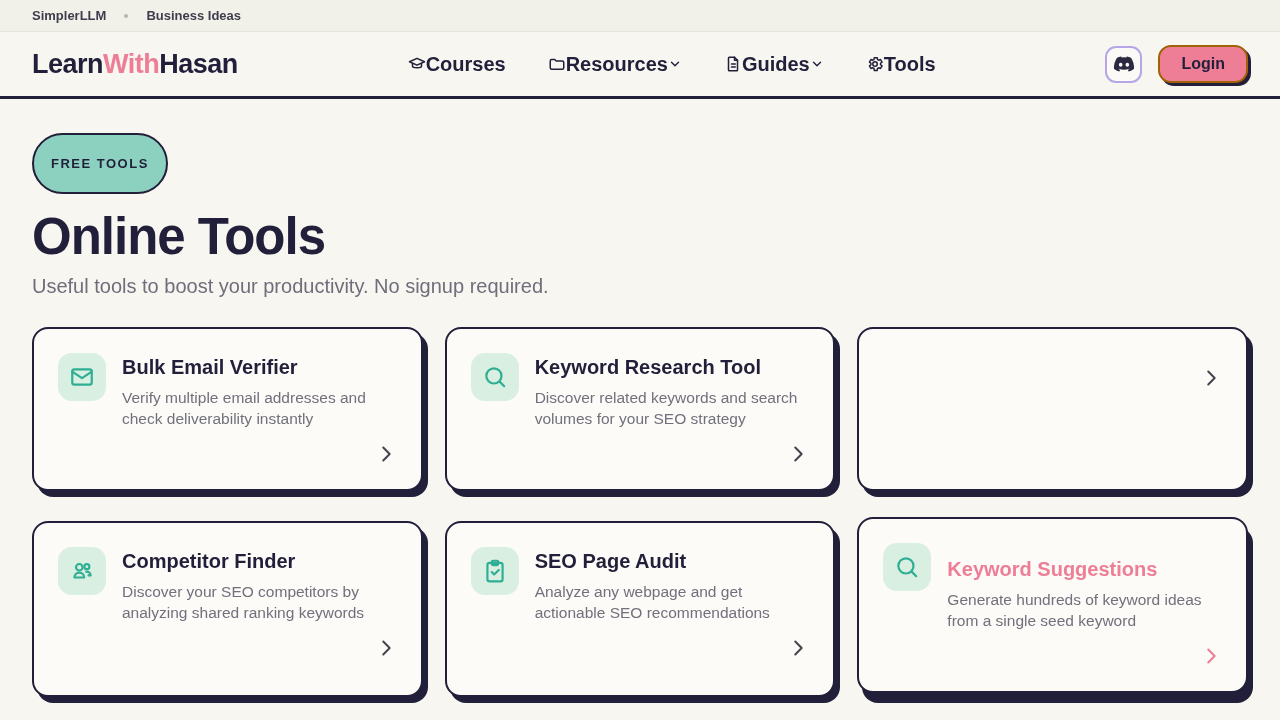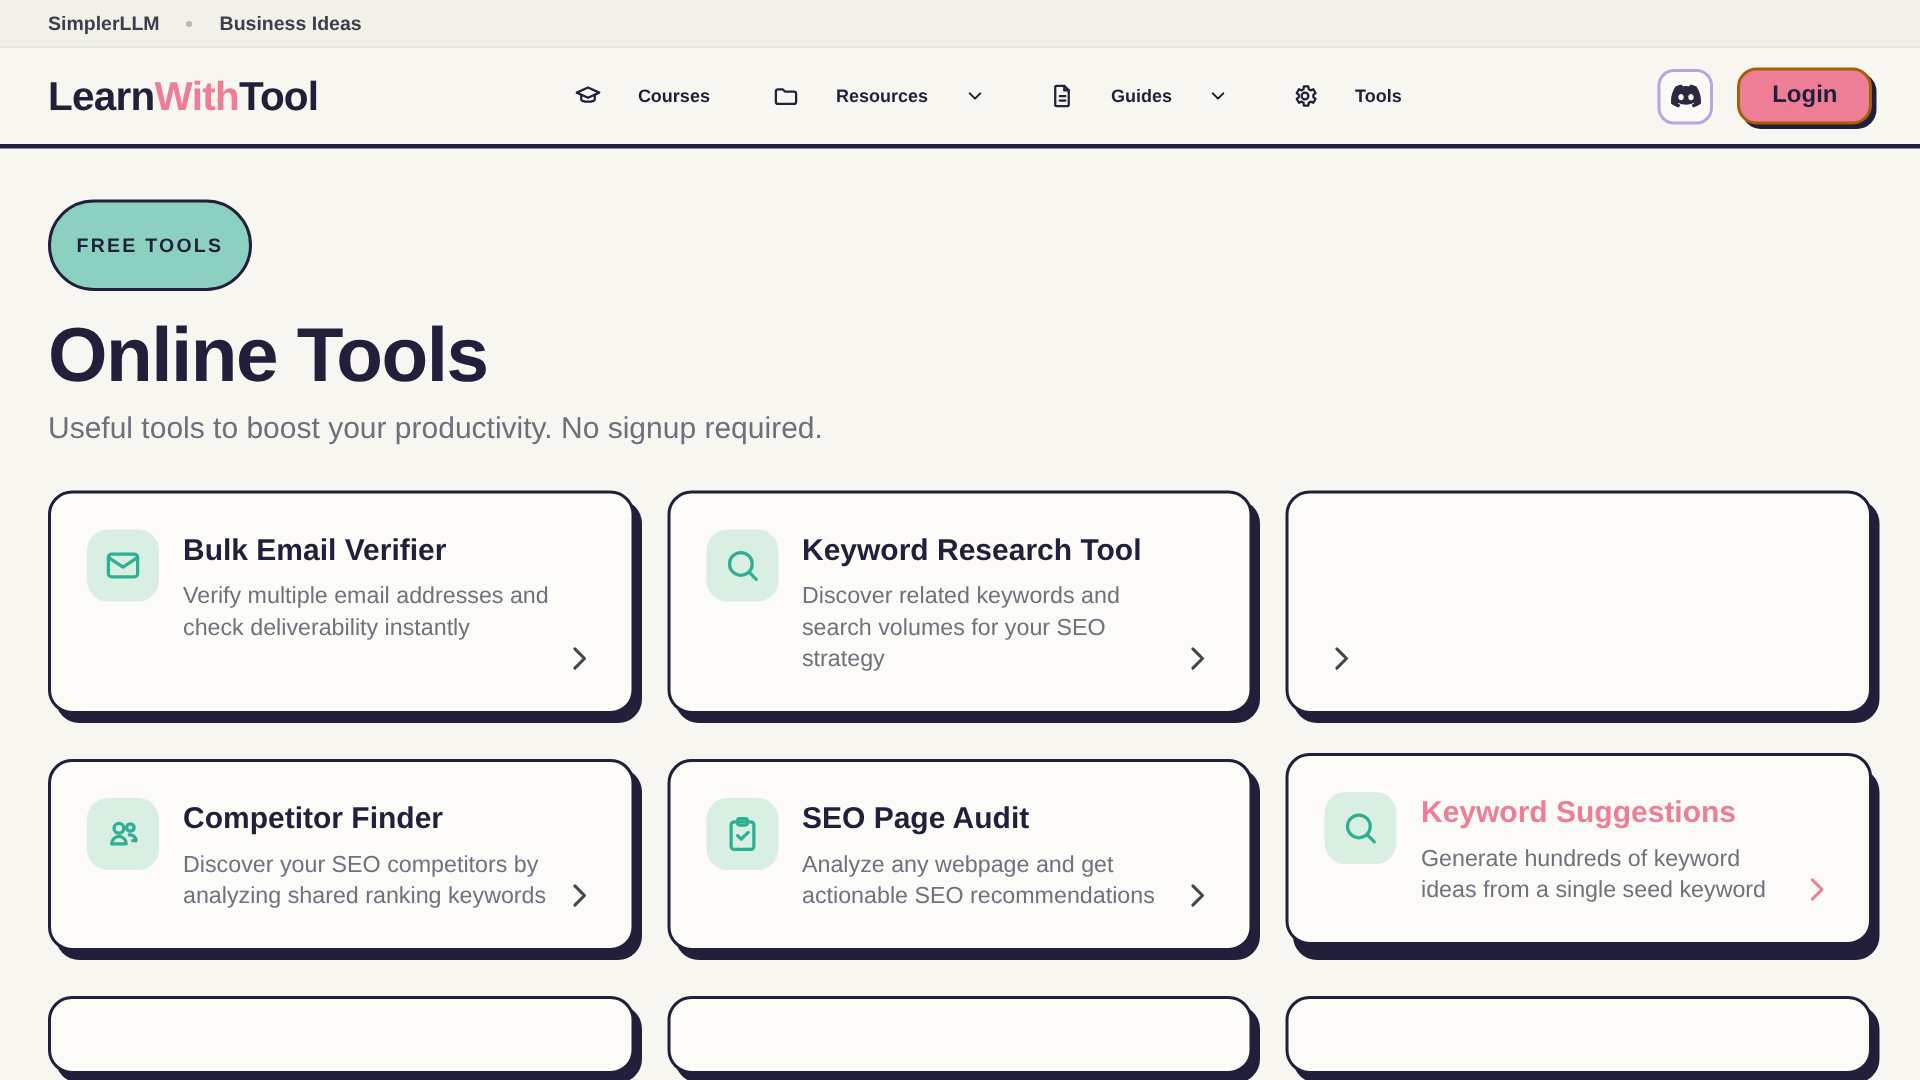--- a/index.html
+++ b/index.html
@@ -23,22 +23,22 @@
   
   .header {
     height:67px; background:#f7f6f0; border-bottom:3px solid #221f3a;
     display:flex; align-items:center; padding:0 32px;
   }
   .logo { font-size:27px; font-weight:800; letter-spacing:-0.5px; cursor:pointer; white-space:nowrap; }
   .logo .lw { color:#221f3a; }
   .logo .pink { color:#ee7d96; }
   .nav { flex:1; display:flex; justify-content:center; align-items:center; gap:42px; }
   .nav-item {
-    display:flex; align-items:center; gap:24px;
-    font-size:12px; font-weight:600; color:#221f3a; cursor:pointer; white-space:nowrap;
+    display:flex; align-items:center; gap:0;
+    font-size:20px; font-weight:600; color:#221f3a; cursor:pointer; white-space:nowrap;
   }
   .nav-item svg { stroke:#221f3a; }
   .header-right { display:flex; align-items:center; gap:16px; }
   .discord-btn {
     width:37px; height:37px; border:2px solid #b7a6e6; border-radius:11px;
     background:#fbfaf6; display:flex; align-items:center; justify-content:center; cursor:pointer;
   }
   .login-btn {
     background:#ee7d96; color:#221f3a; font-weight:700; font-size:16px;
     border:2px solid #a16207; border-radius:13px; padding:8px 21px;
@@ -58,48 +58,48 @@
 
   
   .grid {
     margin-top:29px;
     display:grid; grid-template-columns:repeat(3,1fr);
     column-gap:22px; row-gap:30px;
   }
   .card {
     background:#fcfbf7; border:2px solid #221f3a; border-radius:16px;
     box-shadow:5px 6px 0 #221f3a; padding:24px; cursor:pointer;
-    display:flex; 
+    display:flex; flex-direction:column;
   }
   .card-top { display:flex; gap:16px; }
   .icon-box {
     flex:0 0 48px; width:48px; height:48px; border-radius:14px;
     background:#d9efe2; display:flex; align-items:center; justify-content:center;
   }
   .icon-box svg { stroke:#2eae92; }
   .card-title { font-size:20px; font-weight:700; color:#221f3a; line-height:1.4; }
   .card-desc { font-size:15.5px; color:#71707c; line-height:1.36; margin-top:6px; }
   .card-arrow { margin-top:14px; align-self:flex-end; }
   .card-arrow svg { stroke:#44434f; }
   .card--hover { transform:translateY(-4px); box-shadow:5px 10px 0 #221f3a; }
-  .card--hover .card-title { color:#ee7d96; }
+  .card--hover .card-title { color:#ee7d96;margin-top:12px; }
   .card--hover .card-arrow svg { stroke:#ee7d96; }
 </style>
 </head>
 <body>
 
 <div class="topbar">
   <a>SimplerLLM</a>
   <span class="dot"></span>
   <a>Business Ideas</a>
 </div>
 
 <div class="header">
   <div class="logo">
-    <span class="lw">Learn</span><span class="pink">With</span><span class="lw">Tool</span>
+    <span class="lw">Learn</span><span class="pink">With</span><span class="lw">Hasan</span>
   </div>
 
   <nav class="nav">
     <div class="nav-item">
       <span>
         <svg width="18" height="18" viewBox="0 0 24 24" fill="none" stroke-width="2" stroke-linecap="round" stroke-linejoin="round">
             <path d="M2 9l10-4.5L22 9l-10 4.5L2 9Z"></path>
             <path d="M6 11.2V15c0 1.1 2.7 2 6 2s6-.9 6-2v-3.8"></path>
           </svg>
       </span>

